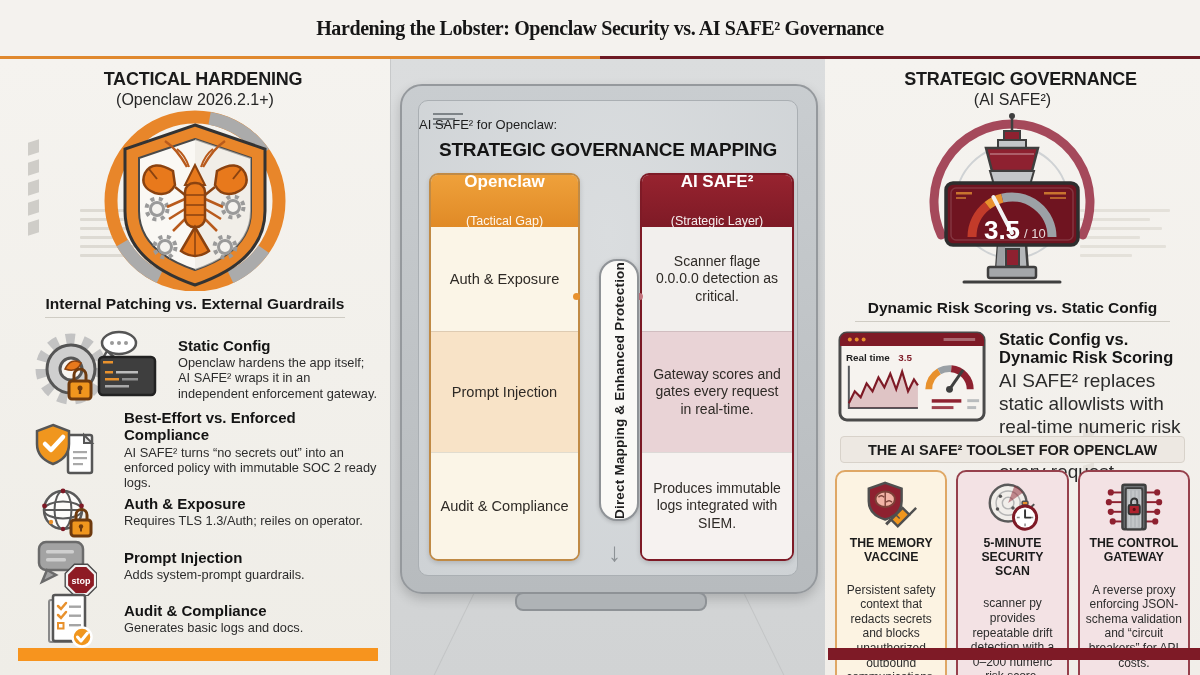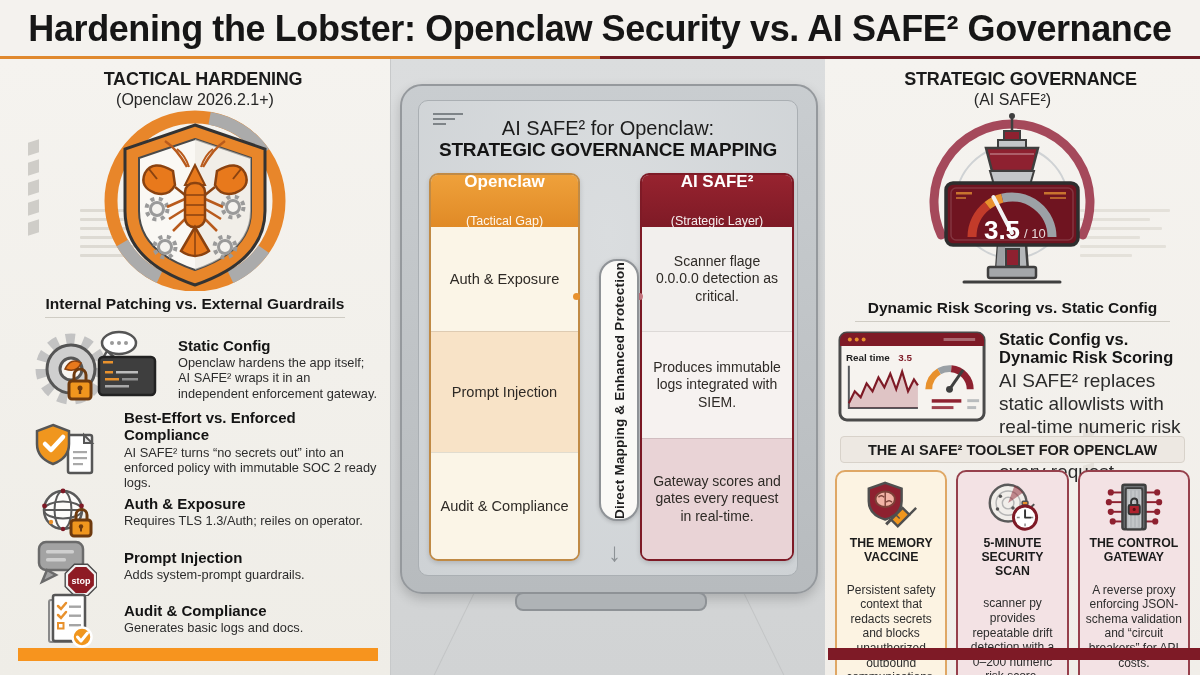--- a/index.html
+++ b/index.html
@@ -1,21 +1,21 @@
 <!DOCTYPE html>
 <html><head>
 <meta charset="utf-8">
 <style>
   html,body{margin:0;padding:0;background:#e8e6e3;}
   .canvas{position:relative;width:1200px;height:675px;overflow:hidden;background:#EFEDEA;
           font-family:"Liberation Sans",sans-serif;color:#222;}
   
   .titlebar{position:absolute;top:0;left:0;width:1200px;height:57px;background:#F4F2EE;
             display:flex;align-items:center;justify-content:center;z-index:6;}
-  .titlebar h1{margin:0;font-size:36px;font-weight:bold;color:#161616;letter-spacing:-0.4px;}
+  .titlebar h1{margin:0;font-size:20px;font-weight:bold;color:#161616;letter-spacing:-0.4px;font-family:Liberation Serif, serif;}
   .rule{position:absolute;top:56px;height:3px;z-index:7;}
   .rule-orange{left:0;width:600px;background:#E0892E;}
   .rule-maroon{left:600px;width:600px;background:#6E1A24;}
   
   .col-left{position:absolute;top:59px;left:0;width:390px;height:616px;
             background:linear-gradient(#F5F3EF,#EFEDE7);}
   .col-center{position:absolute;top:59px;left:390px;width:435px;height:616px;
             background:linear-gradient(#DBDDDE,#D1D3D4);border-left:1px solid #c7c9ca;border-right:1px solid #c7c9ca;}
   .col-right{position:absolute;top:59px;left:825px;width:375px;height:616px;
             background:linear-gradient(#F5F3EF,#F1EEE9);}
@@ -36,21 +36,21 @@
   .bottom-bar-right{position:absolute;left:828px;top:648px;width:372px;height:12px;background:#7E1A26;z-index:8;}
   
   .tablet{position:absolute;left:9px;top:25px;width:414px;height:506px;border-radius:22px;
           background:linear-gradient(#C9CDD0,#B7BBBE);border:2px solid #95999d;
           box-shadow:0 5px 12px rgba(0,0,0,.18);}
   .screen{position:absolute;left:16px;top:14px;width:378px;height:474px;border-radius:10px;
           background:radial-gradient(ellipse at 50% 28%,#DADDDF,#CED2D5);border:1px solid #aaafb3;}
   .screen-deco{position:absolute;left:14px;top:12px;}
   .screen-deco i{display:block;height:2px;background:#7e8488;margin-bottom:3px;}
   .sd1{width:30px}.sd2{width:22px}.sd3{width:13px}
-  .cp-head1{position:absolute;top:16px;left:0;width:100%;text-align:center;font-size:20px;color:#1d1d1d;}
+  .cp-head1{position:absolute;top:16px;left:0;width:100%;font-size:13px;color:#1d1d1d;}
   .cp-head2{position:absolute;top:38px;left:0;width:100%;text-align:center;font-size:19px;font-weight:bold;color:#151515;letter-spacing:-0.2px;}
   .map-col{position:absolute;top:72px;border-radius:9px;overflow:hidden;display:flex;flex-direction:column;
            box-shadow:0 2px 5px rgba(0,0,0,.15);}
   .map-col.oc{left:10px;width:147px;border:2px solid #C08A45;}
   .map-col.sf{left:221px;width:150px;border:2px solid #7E1A26;}
   .map-header{height:52px;display:flex;flex-direction:column;align-items:center;justify-content:center;text-align:center;gap:24px;}
   .oc .map-header{background:linear-gradient(#EFA13B,#E08A26);}
   .sf .map-header{background:linear-gradient(#97232F,#7E1A26);}
   .mh-title{font-size:17px;font-weight:bold;color:#fff;line-height:1.1;}
   .mh-sub{font-size:12.5px;color:rgba(255,255,255,.93);line-height:1.1;}
@@ -309,22 +309,22 @@
           <div class="map-row r2">Prompt Injection</div>
           <div class="map-row r3">Audit &amp; Compliance</div>
         </div>
 
         <div class="map-col sf">
           <div class="map-header">
             <div class="mh-title">AI SAFE²</div>
             <div class="mh-sub">(Strategic Layer)</div>
           </div>
           <div class="map-row r1">Scanner flage 0.0.0.0 detection as critical.</div>
+          <div class="map-row r2">Gateway scores and gates every request in real-time.</div>
           <div class="map-row r3">Produces immutable logs integrated with SIEM.</div>
-          <div class="map-row r2">Gateway scores and gates every request in real-time.</div>
         </div>
 
         <div class="dot dot-o"></div>
         <div class="dot dot-r"></div>
 
         <div class="pill">
           <span>Direct Mapping &amp; Enhanced Protection</span>
         </div>
         <div class="down-arrow">↓</div>
       </div>

